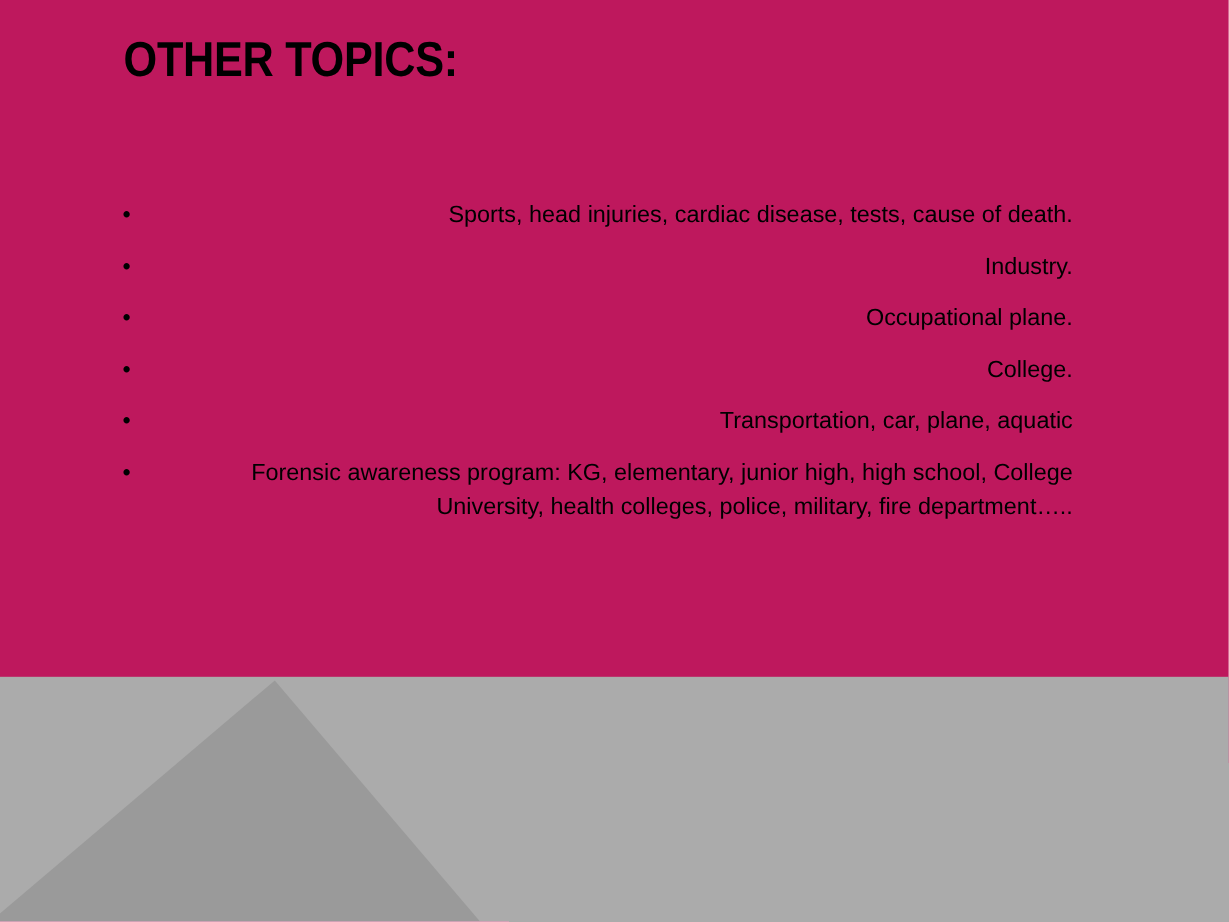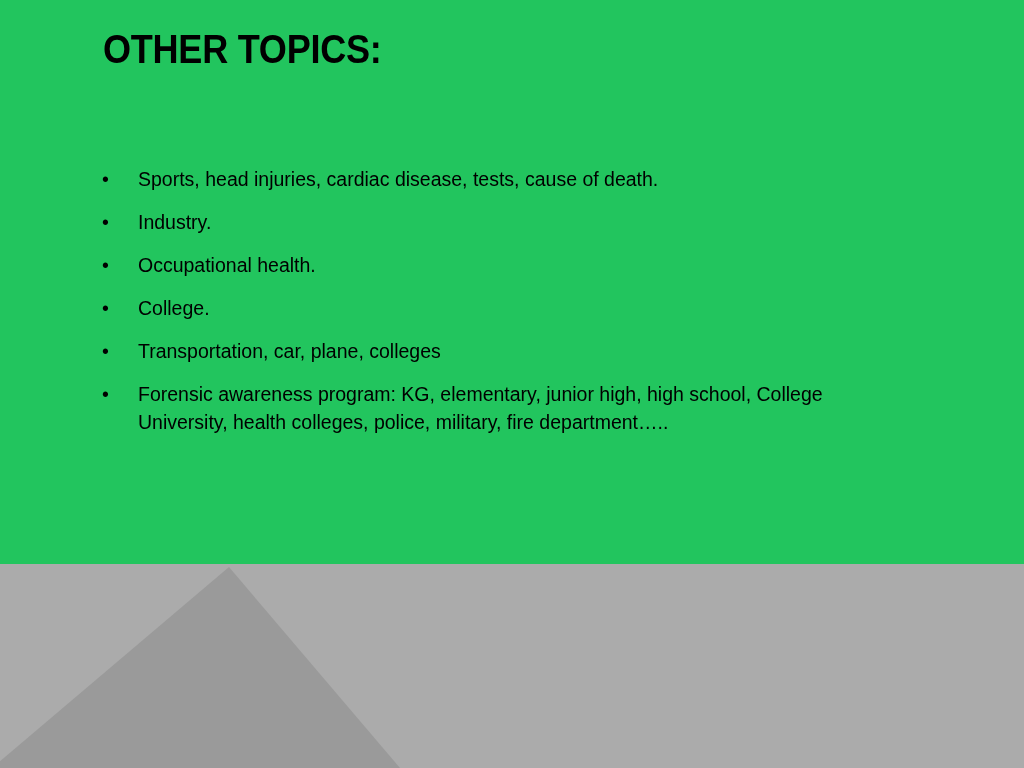--- a/index.html
+++ b/index.html
@@ -66,20 +66,21 @@
     top: 0;
     width: 14px;
     font-size: 19.5px;
     line-height: 28px;
     color: #000000;
     text-align: left;
   }
   .bullet-text {
     display: block;
     max-width: 756px;
+    text-align: right;
   }
 
   
   #footer-band {
     position: absolute;
     left: 0;
     top: 564px;
     width: 1024px;
     height: 204px;
     background: #ababab;
@@ -90,49 +91,49 @@
     left: 0;
     top: 0;
     width: 1024px;
     height: 204px;
     display: block;
   }
 </style>
 </head>
 <body>
 
-<div id="slide" style="background: #22c55e;">
+<div id="slide" style="background: #be185d;">
 
   <div id="slide-title">OTHER TOPICS:</div>
 
   <ul id="bullet-list">
 
     <li class="bullet-item">
       <span class="bullet-marker">•</span>
       <span class="bullet-text">Sports, head injuries, cardiac disease, tests, cause of death.</span>
     </li>
 
     <li class="bullet-item">
       <span class="bullet-marker">•</span>
       <span class="bullet-text">Industry.</span>
     </li>
 
     <li class="bullet-item">
       <span class="bullet-marker">•</span>
-      <span class="bullet-text">Occupational health.</span>
+      <span class="bullet-text">Occupational plane.</span>
     </li>
 
     <li class="bullet-item">
       <span class="bullet-marker">•</span>
       <span class="bullet-text">College.</span>
     </li>
 
     <li class="bullet-item">
       <span class="bullet-marker">•</span>
-      <span class="bullet-text">Transportation, car, plane, colleges</span>
+      <span class="bullet-text">Transportation, car, plane, aquatic</span>
     </li>
 
     <li class="bullet-item">
       <span class="bullet-marker">•</span>
       <span class="bullet-text">Forensic awareness program: KG, elementary, junior high, high school, College University, health colleges, police, military, fire department…..</span>
     </li>
 
   </ul>
 
   <div id="footer-band" style="background: rgb(171, 171, 171);">

